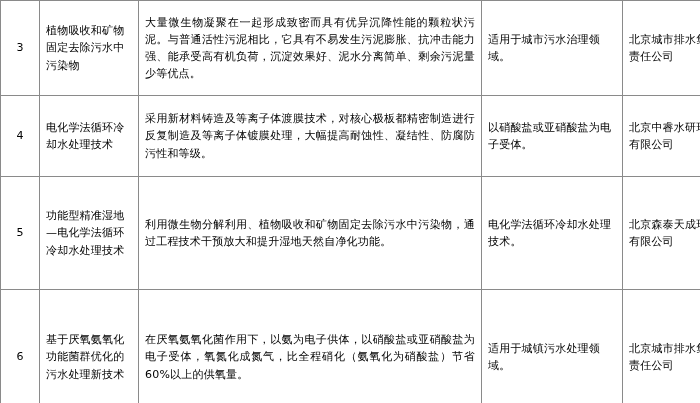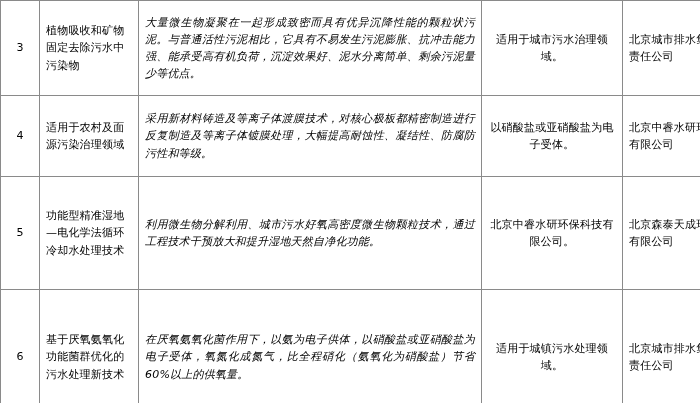--- a/index.html
+++ b/index.html
@@ -37,26 +37,24 @@
     width: 86px;
     vertical-align: middle;
     font-size: 11.5px;
     line-height: 1.5;
   }
   .col-desc {
     width: 330px;
     text-align: justify;
     text-justify: inter-ideograph;
     vertical-align: middle;
-    font-style: italic;
   }
   .col-scope {
     width: 128px;
     vertical-align: middle;
-    text-align: center;
   }
   .col-org {
     width: 120px;
     vertical-align: middle;
   }
   
   tr.r3 td { height: 86px; }
   tr.r4 td { height: 72px; }
   tr.r5 td { height: 104px; }
   tr.r6 td { height: 126px; }
@@ -68,30 +66,30 @@
   <tbody>
     <tr class="r3">
       <td class="col-num">3</td>
       <td class="col-name">植物吸收和矿物固定去除污水中污染物</td>
       <td class="col-desc">大量微生物凝聚在一起形成致密而具有优异沉降性能的颗粒状污泥。与普通活性污泥相比，它具有不易发生污泥膨胀、抗冲击能力强、能承受高有机负荷，沉淀效果好、泥水分离简单、剩余污泥量少等优点。</td>
       <td class="col-scope">适用于城市污水治理领域。</td>
       <td class="col-org">北京城市排水集团有限责任公司</td>
     </tr>
     <tr class="r4">
       <td class="col-num">4</td>
-      <td class="col-name">适用于农村及面源污染治理领域</td>
+      <td class="col-name">电化学法循环冷却水处理技术</td>
       <td class="col-desc">采用新材料铸造及等离子体渡膜技术，对核心极板都精密制造进行反复制造及等离子体镀膜处理，大幅提高耐蚀性、凝结性、防腐防污性和等级。</td>
       <td class="col-scope">以硝酸盐或亚硝酸盐为电子受体。</td>
       <td class="col-org">北京中睿水研环保科技有限公司</td>
     </tr>
     <tr class="r5">
       <td class="col-num">5</td>
       <td class="col-name">功能型精准湿地—电化学法循环冷却水处理技术</td>
-      <td class="col-desc">利用微生物分解利用、城市污水好氧高密度微生物颗粒技术，通过工程技术干预放大和提升湿地天然自净化功能。</td>
-      <td class="col-scope">北京中睿水研环保科技有限公司。</td>
+      <td class="col-desc">利用微生物分解利用、植物吸收和矿物固定去除污水中污染物，通过工程技术干预放大和提升湿地天然自净化功能。</td>
+      <td class="col-scope">电化学法循环冷却水处理技术。</td>
       <td class="col-org">北京森泰天成环保科技有限公司</td>
     </tr>
     <tr class="r6">
       <td class="col-num">6</td>
       <td class="col-name">基于厌氧氨氧化功能菌群优化的污水处理新技术</td>
       <td class="col-desc">在厌氧氨氧化菌作用下，以氨为电子供体，以硝酸盐或亚硝酸盐为电子受体，氧氮化成氮气，比全程硝化（氨氧化为硝酸盐）节省 60%以上的供氧量。</td>
       <td class="col-scope">适用于城镇污水处理领域。</td>
       <td class="col-org">北京城市排水集团有限责任公司</td>
     </tr>
   </tbody>

